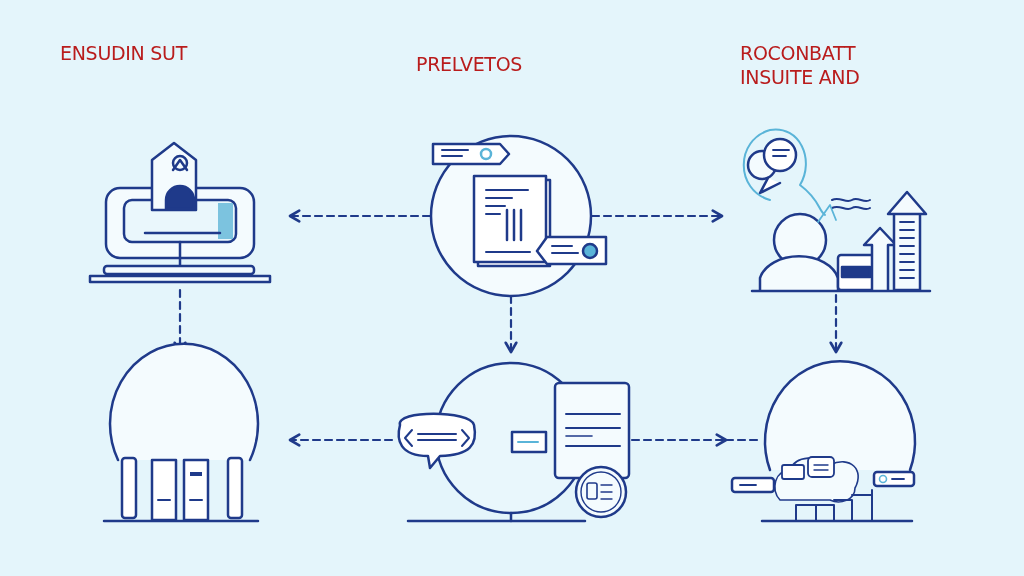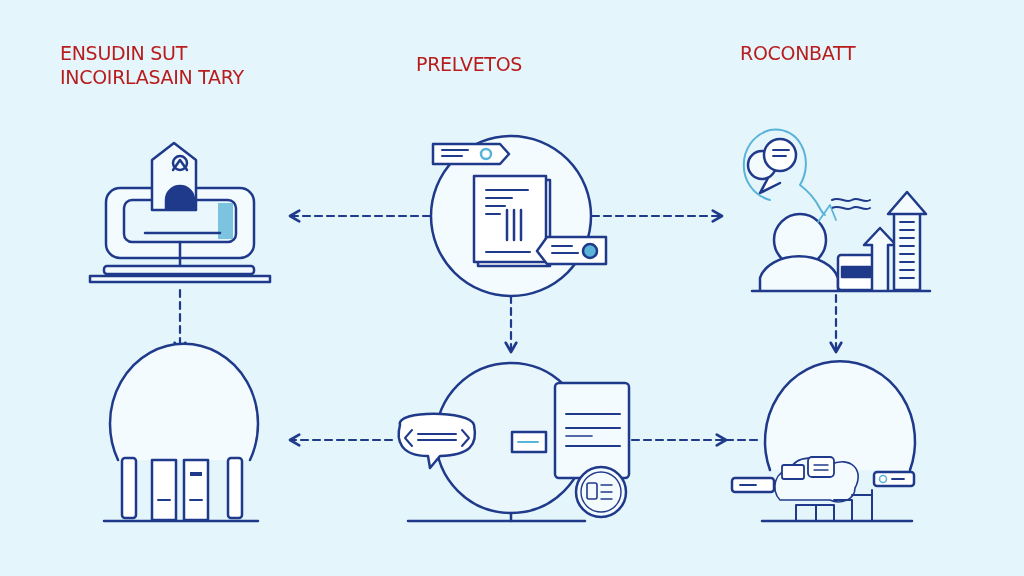--- a/index.html
+++ b/index.html
@@ -5,27 +5,27 @@
   html, body { margin:0; padding:0; }
   body { width:1024px; height:576px; background:#e4f5fb; position:relative; overflow:hidden; font-family:"DejaVu Sans", sans-serif; }
   .title { position:absolute; color:#b91c1c; font-size:19px; line-height:24px; text-align:left; letter-spacing:-0.3px; font-family:"DejaVu Sans", sans-serif; }
   svg#diagram { position:absolute; left:0; top:0; }
 </style>
 </head>
 <body>
 
 <div class="title" style="left:60px; top:41px; width:260px;">
   <div>ENSUDIN SUT</div>
-  <div>INCOIRLASAIN TARY</div>
 </div>
 <div class="title" style="left:416px; top:52px; width:220px;">
   <div>PRELVETOS</div>
 </div>
 <div class="title" style="left:740px; top:41px; width:220px;">
   <div>ROCONBATT</div>
+  <div>INSUITE AND</div>
 </div>
 
 <svg id="diagram" width="1024" height="576" viewBox="0 0 1024 576" fill="none" stroke="#1f3a8a" stroke-width="2.5" stroke-linecap="round" stroke-linejoin="round">
   <defs>
     <marker id="arr" viewBox="0 0 10 10" refX="8" refY="5" markerWidth="6" markerHeight="6" orient="auto-start-reverse">
       <path d="M1 1 L8 5 L1 9" fill="none" stroke="#1f3a8a" stroke-width="2"></path>
     </marker>
   </defs>
 
   <g stroke-dasharray="7 5" stroke-width="2.2">

